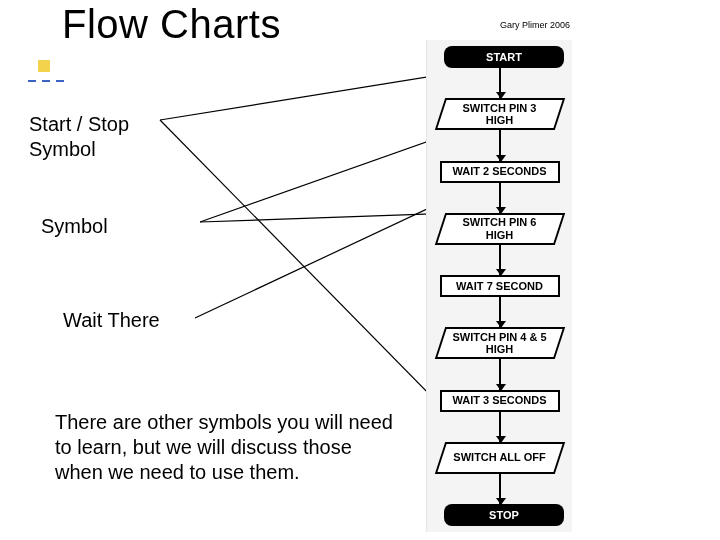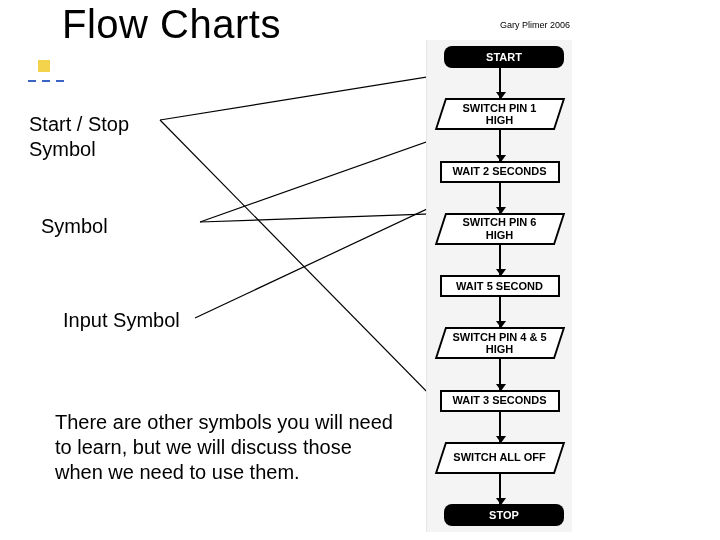--- a/index.html
+++ b/index.html
@@ -198,21 +198,21 @@
 
   <div id="label-start" class="label">
     <div>Start / Stop</div>
     <div>Symbol</div>
   </div>
 
   <div id="label-io" class="label">
     <div>Symbol</div>
   </div>
 
-  <div id="label-wait" class="label">Input Symbol</div>
+  <div id="label-wait" class="label">Wait There</div>
 
   <div id="para">There are other symbols you will need to learn, but we will discuss those when we need to use them.</div>
 
   <svg id="lines" width="720" height="540">
 
     <line x1="160" y1="120" x2="545" y2="58" stroke="#000" stroke-width="1.2"></line>
     <line x1="160" y1="120" x2="545" y2="512" stroke="#000" stroke-width="1.2"></line>
 
     <line x1="200" y1="222" x2="545" y2="100" stroke="#000" stroke-width="1.2"></line>
     <line x1="200" y1="222" x2="545" y2="210" stroke="#000" stroke-width="1.2"></line>
@@ -221,34 +221,34 @@
   </svg>
 
   <div id="flow">
     <div id="flow-inner">
 
       <div class="node terminal">START</div>
       <div class="arrow"></div>
 
       <div class="io-wrap">
         <div class="io-shape"></div>
-        <div class="io-text">SWITCH PIN 1 HIGH</div>
+        <div class="io-text">SWITCH PIN 3 HIGH</div>
       </div>
       <div class="arrow"></div>
 
       <div class="node process small">WAIT 2 SECONDS</div>
       <div class="arrow"></div>
 
       <div class="io-wrap">
         <div class="io-shape"></div>
         <div class="io-text">SWITCH PIN 6 HIGH</div>
       </div>
       <div class="arrow"></div>
 
-      <div class="node process small">WAIT 5 SECOND</div>
+      <div class="node process small">WAIT 7 SECOND</div>
       <div class="arrow"></div>
 
       <div class="io-wrap">
         <div class="io-shape"></div>
         <div class="io-text">SWITCH PIN 4 &amp; 5 HIGH</div>
       </div>
       <div class="arrow"></div>
 
       <div class="node process small">WAIT 3 SECONDS</div>
       <div class="arrow"></div>

